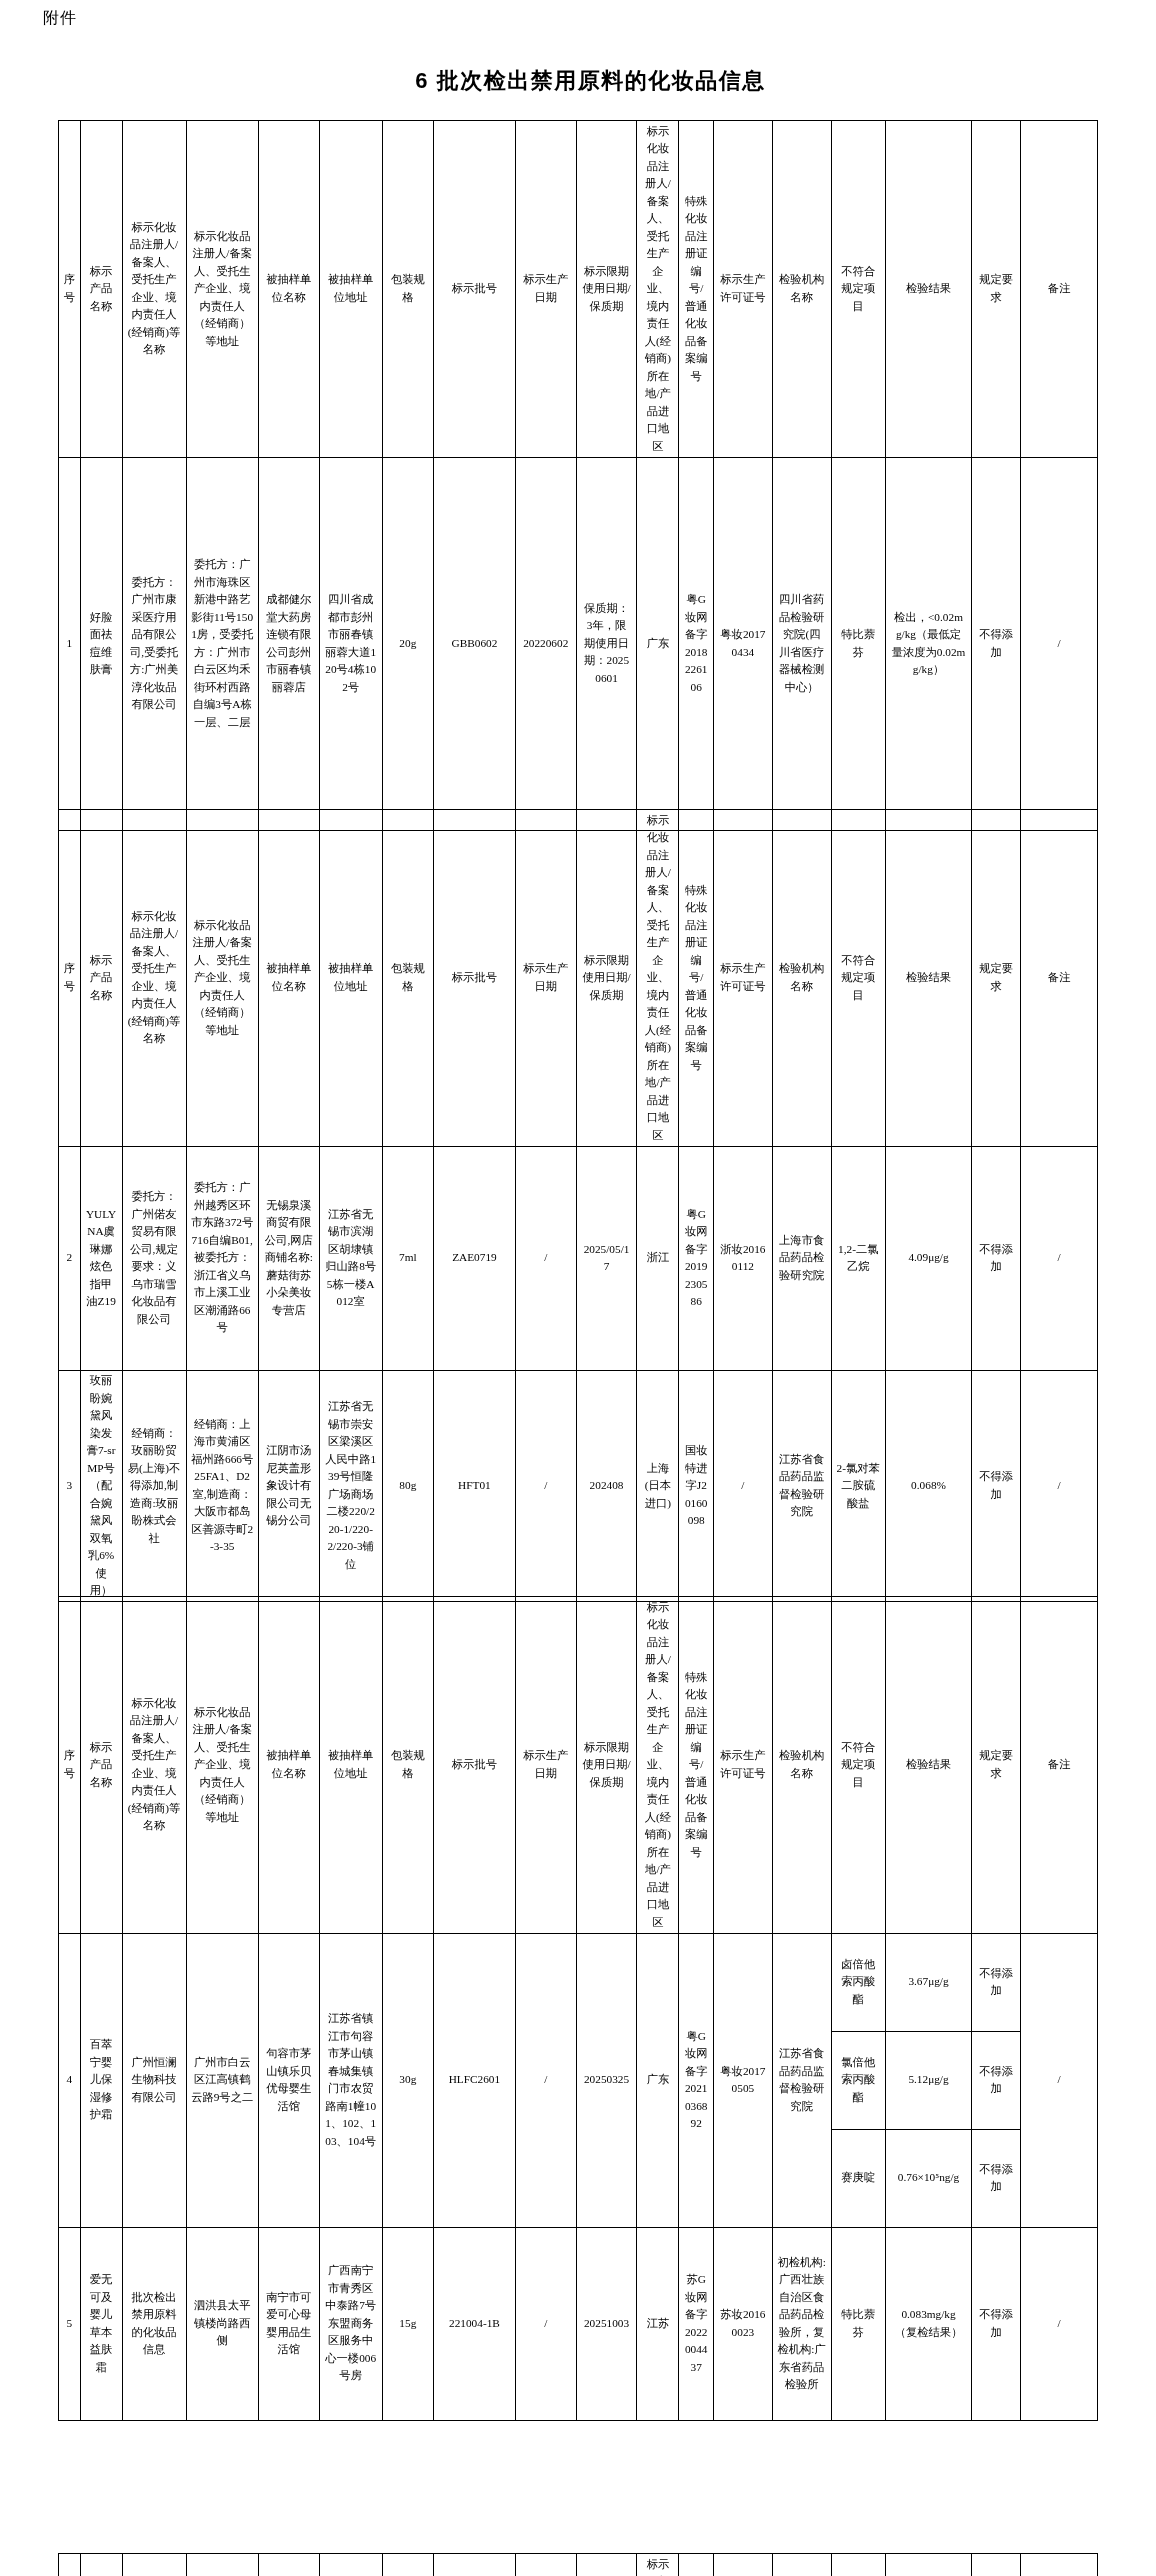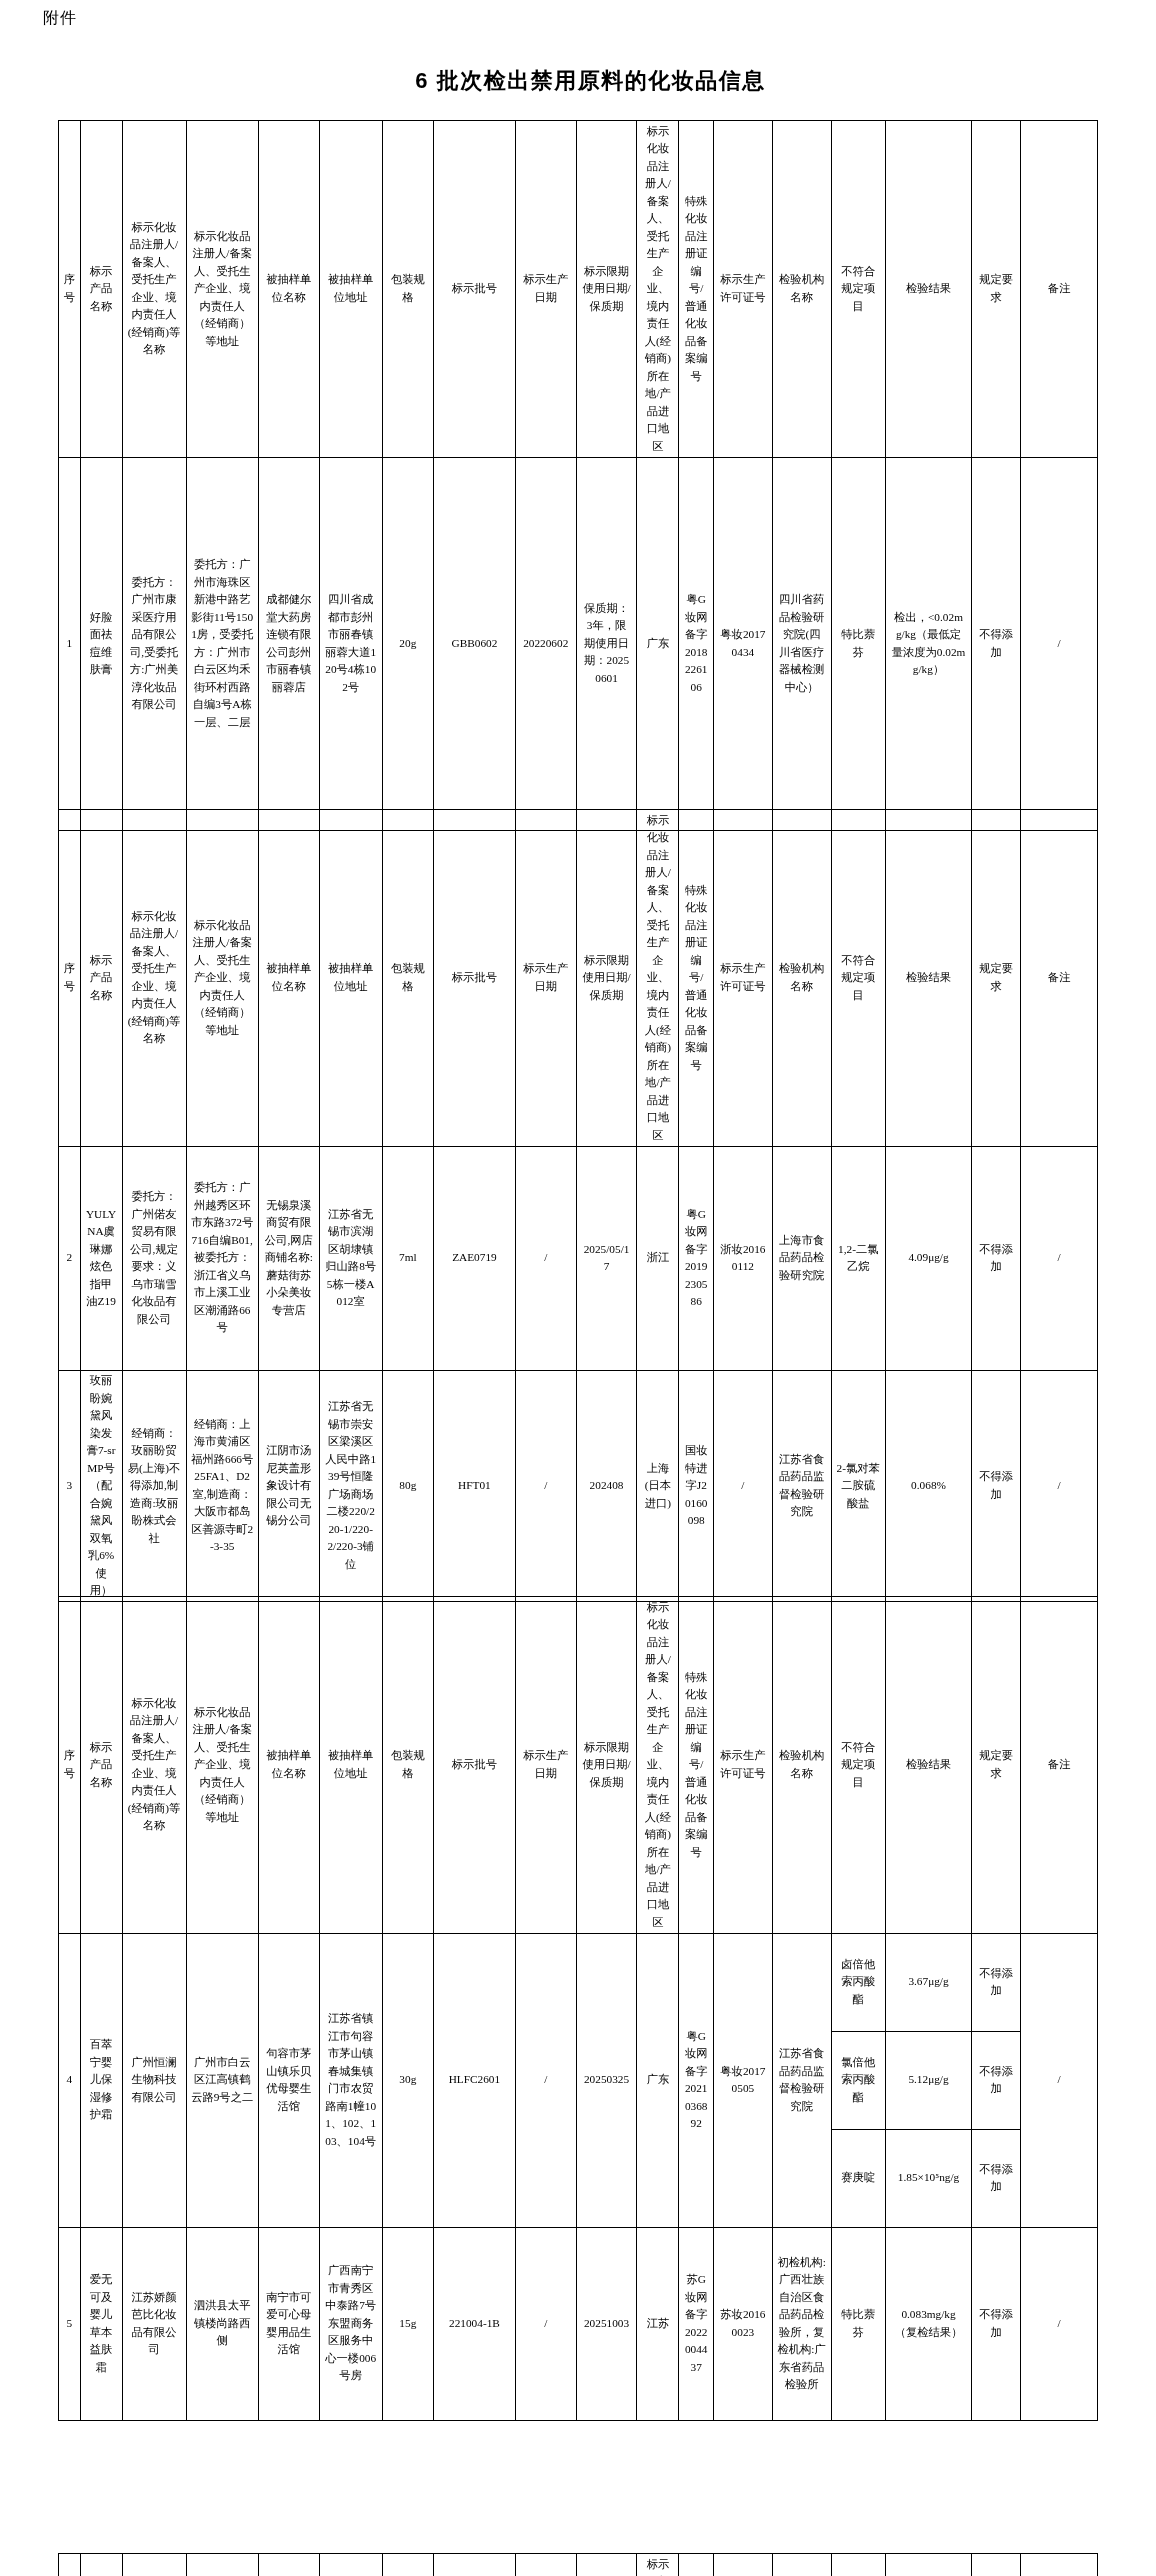--- a/index.html
+++ b/index.html
@@ -251,27 +251,27 @@
           <td>不得添加</td>
           <td rowspan="3">/</td>
         </tr>
         <tr style="height: 98px;">
           <td>氯倍他索丙酸酯</td>
           <td>5.12μg/g</td>
           <td>不得添加</td>
         </tr>
         <tr style="height: 98px;">
           <td>赛庚啶</td>
-          <td>1.85×10⁵ng/g</td>
+          <td>0.76×10⁵ng/g</td>
           <td>不得添加</td>
         </tr>
         <tr style="height: 193px;">
           <td>5</td>
           <td>爱无可及婴儿草本益肤霜</td>
-          <td>江苏娇颜芭比化妆品有限公司</td>
+          <td>批次检出禁用原料的化妆品信息</td>
           <td>泗洪县太平镇楼尚路西侧</td>
           <td>南宁市可爱可心母婴用品生活馆</td>
           <td>广西南宁市青秀区中泰路7号东盟商务区服务中心一楼006号房</td>
           <td>15g</td>
           <td>221004-1B</td>
           <td>/</td>
           <td>20251003</td>
           <td>江苏</td>
           <td>苏G妆网备字2022004437</td>
           <td>苏妆20160023</td>

